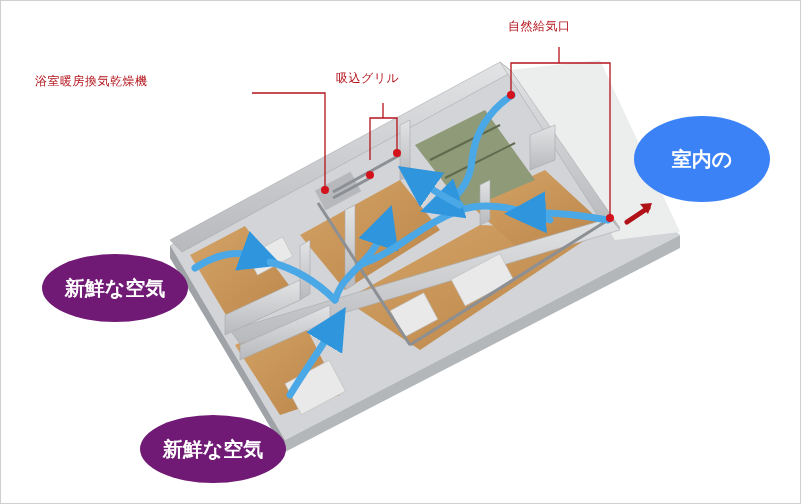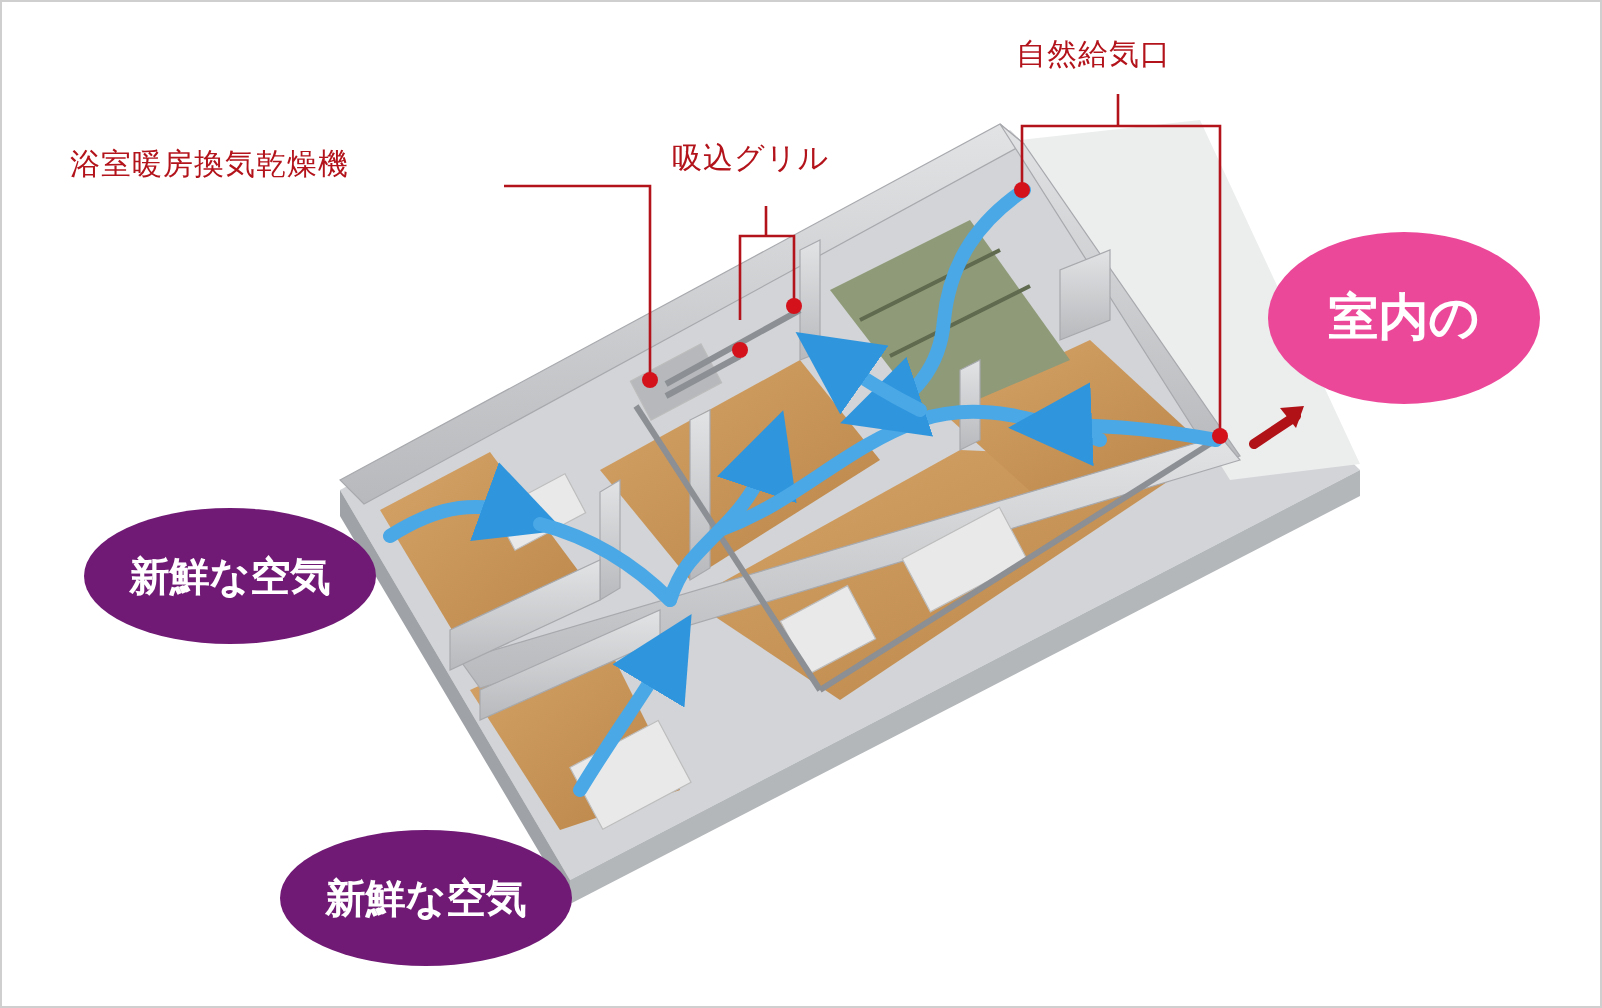--- a/index.html
+++ b/index.html
@@ -1,23 +1,23 @@
 <!DOCTYPE html>
 <html><head>
   <meta charset="utf-8">
   <style>
     * { margin:0; padding:0; box-sizing:border-box; }
     html, body { width:801px; height:504px; background:#fff; overflow:hidden; }
     body { font-family: "DejaVu Sans", "Liberation Sans", sans-serif; position:relative; }
     .frame { position:absolute; left:0; top:0; width:801px; height:504px; border:1px solid #cfcfcf; background:#fff; }
     svg.scene { position:absolute; left:0; top:0; }
-    .label-red { position:absolute; color:#b3131b; font-size:15px; letter-spacing:0.5px; white-space:nowrap; line-height:1; }
+    .label-red { position:absolute; color:#b3131b; font-size:12px; letter-spacing:0.5px; white-space:nowrap; line-height:1; }
     .bubble { position:absolute; border-radius:50%; display:flex; align-items:center; justify-content:center; text-align:center; color:#fff; font-weight:bold; line-height:1.25; }
     .bubble.fresh { background:#701a75; width:146px; height:68px; font-size:20px; }
-    .bubble.dirty { background:#ec4899; width:136px; height:86px; font-size:25px; flex-direction:column; }
+    .bubble.dirty { background:#3b82f6; width:136px; height:86px; font-size:20px; flex-direction:column; }
   </style>
 </head>
 <body>
 
 <div class="frame"></div>
 
 <svg class="scene" width="801" height="504" viewBox="0 0 801 504">
   <defs>
     <linearGradient id="wood" x1="0" y1="0" x2="1" y2="1">
       <stop offset="0" stop-color="#d6a468"></stop>

